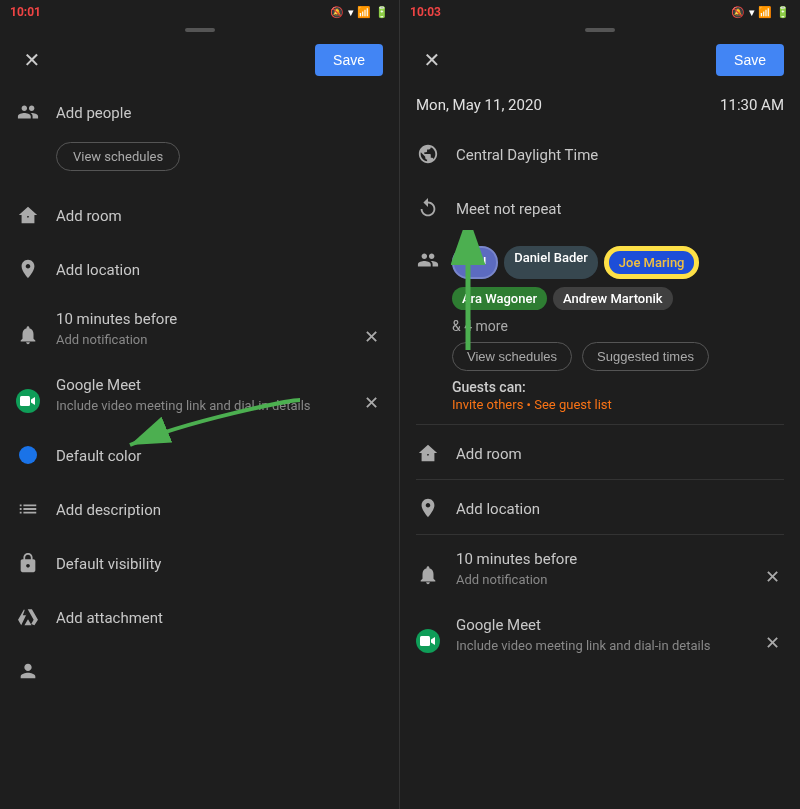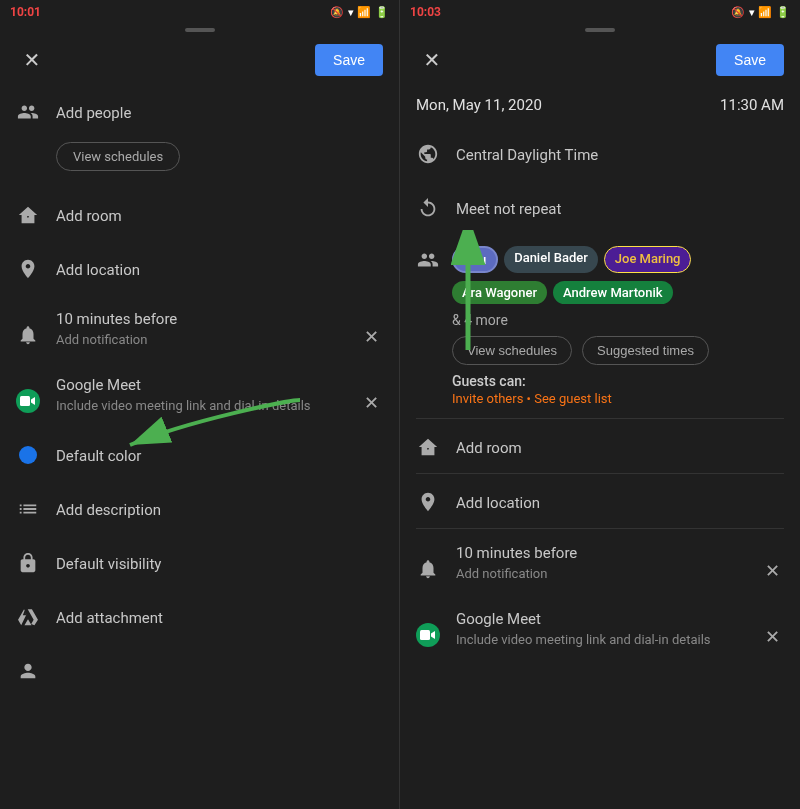--- a/index.html
+++ b/index.html
@@ -206,29 +206,29 @@
       cursor: pointer;
     }
     .chip-you {
       background: #5c6bc0;
       border: 2px solid #7986cb;
     }
     .chip-daniel {
       background: #37474f;
     }
     .chip-joe {
-      background: #4c1d95;
+      background: #1d4ed8;
       color: #f0c040;
-      border: 1px solid #fde047;
+      border: 5px solid #fde047;
     }
     .chip-ara {
       background: #2e7d32;
     }
     .chip-andrew {
-      background: #15803d;
+      background: #404040;
     }
     .more-text {
       color: #aaa;
       font-size: 14px;
       margin-bottom: 8px;
     }
     .schedule-buttons {
       display: flex;
       gap: 10px;
       flex-wrap: wrap;

